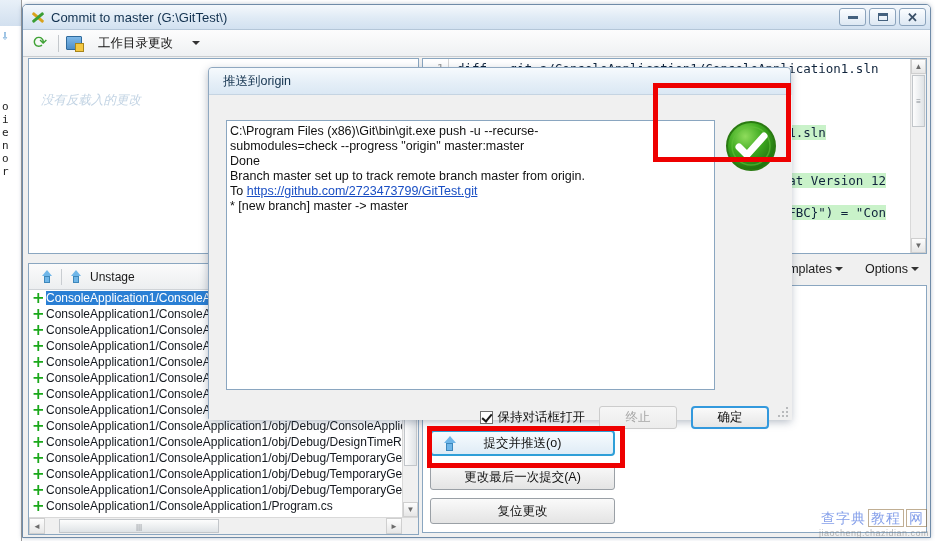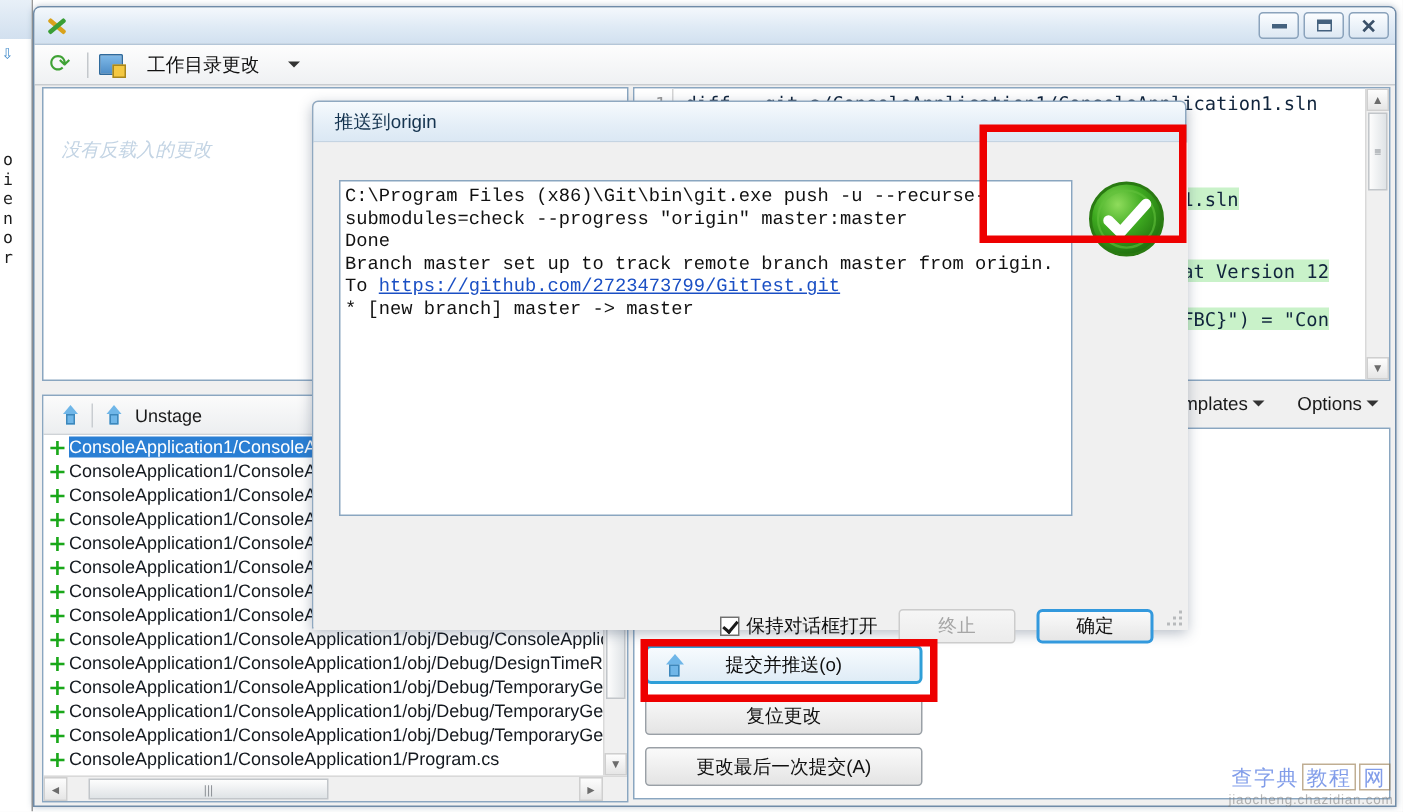--- a/index.html
+++ b/index.html
@@ -490,27 +490,27 @@
   }
   .dlg-body {
     position: absolute;
     left: 0; top: 27px;
     width: 583px; height: 325px;
     background: #f0f0f0;
   }
   .log-box {
     position: absolute;
     left: 17px; top: 25px;
-    width: 489px; height: 224px;
+    width: 489px; height: 270px;
     background: #ffffff;
     border: 1px solid #8aa6c0;
     box-sizing: border-box;
     padding: 3px 0 0 3px;
     overflow: hidden;
-    font-family: Liberation Mono, monospace;
+    font-family: Liberation Sans, sans-serif;
     font-size: 12.5px;
     color: #111;
     line-height: 15px;
   }
   .log-box a {
     color: #1a4fc4;
     text-decoration: underline;
   }
   .status-ok {
     position: absolute;
@@ -638,20 +638,21 @@
       <div class="bg-line">n</div>
       <div class="bg-line">o</div>
       <div class="bg-line">r</div>
     </div>
   </div>
 
   <div class="win">
 
     <div class="titlebar">
       <span class="app-icon"></span>
+      <span class="title-text">Commit to master (G:\GitTest\)</span>
       <div class="win-buttons">
         <div class="wbtn min">
             <span class="gl"></span>
           </div>
         <div class="wbtn max">
             <span class="gl"></span>
           </div>
         <div class="wbtn close">
             <span>✕</span>
           </div>
@@ -802,24 +803,24 @@
       </div>
       <div class="commit-msg">
         <span class="ph">输入提交信息</span>
       </div>
       <div class="action-buttons" id="actionbtns">
           <div class="abtn primary">
             <span class="push-ico"></span>
             <span>提交并推送(o)</span>
           </div>
           <div class="abtn">
+            <span>更改最后一次提交(A)</span>
+          </div>
+          <div class="abtn">
             <span>复位更改</span>
-          </div>
-          <div class="abtn">
-            <span>更改最后一次提交(A)</span>
           </div>
         </div>
     </div>
 
     <div class="dialog">
       <div class="dlg-title">
         <span>推送到origin</span>
       </div>
       <div class="dlg-body">
 

